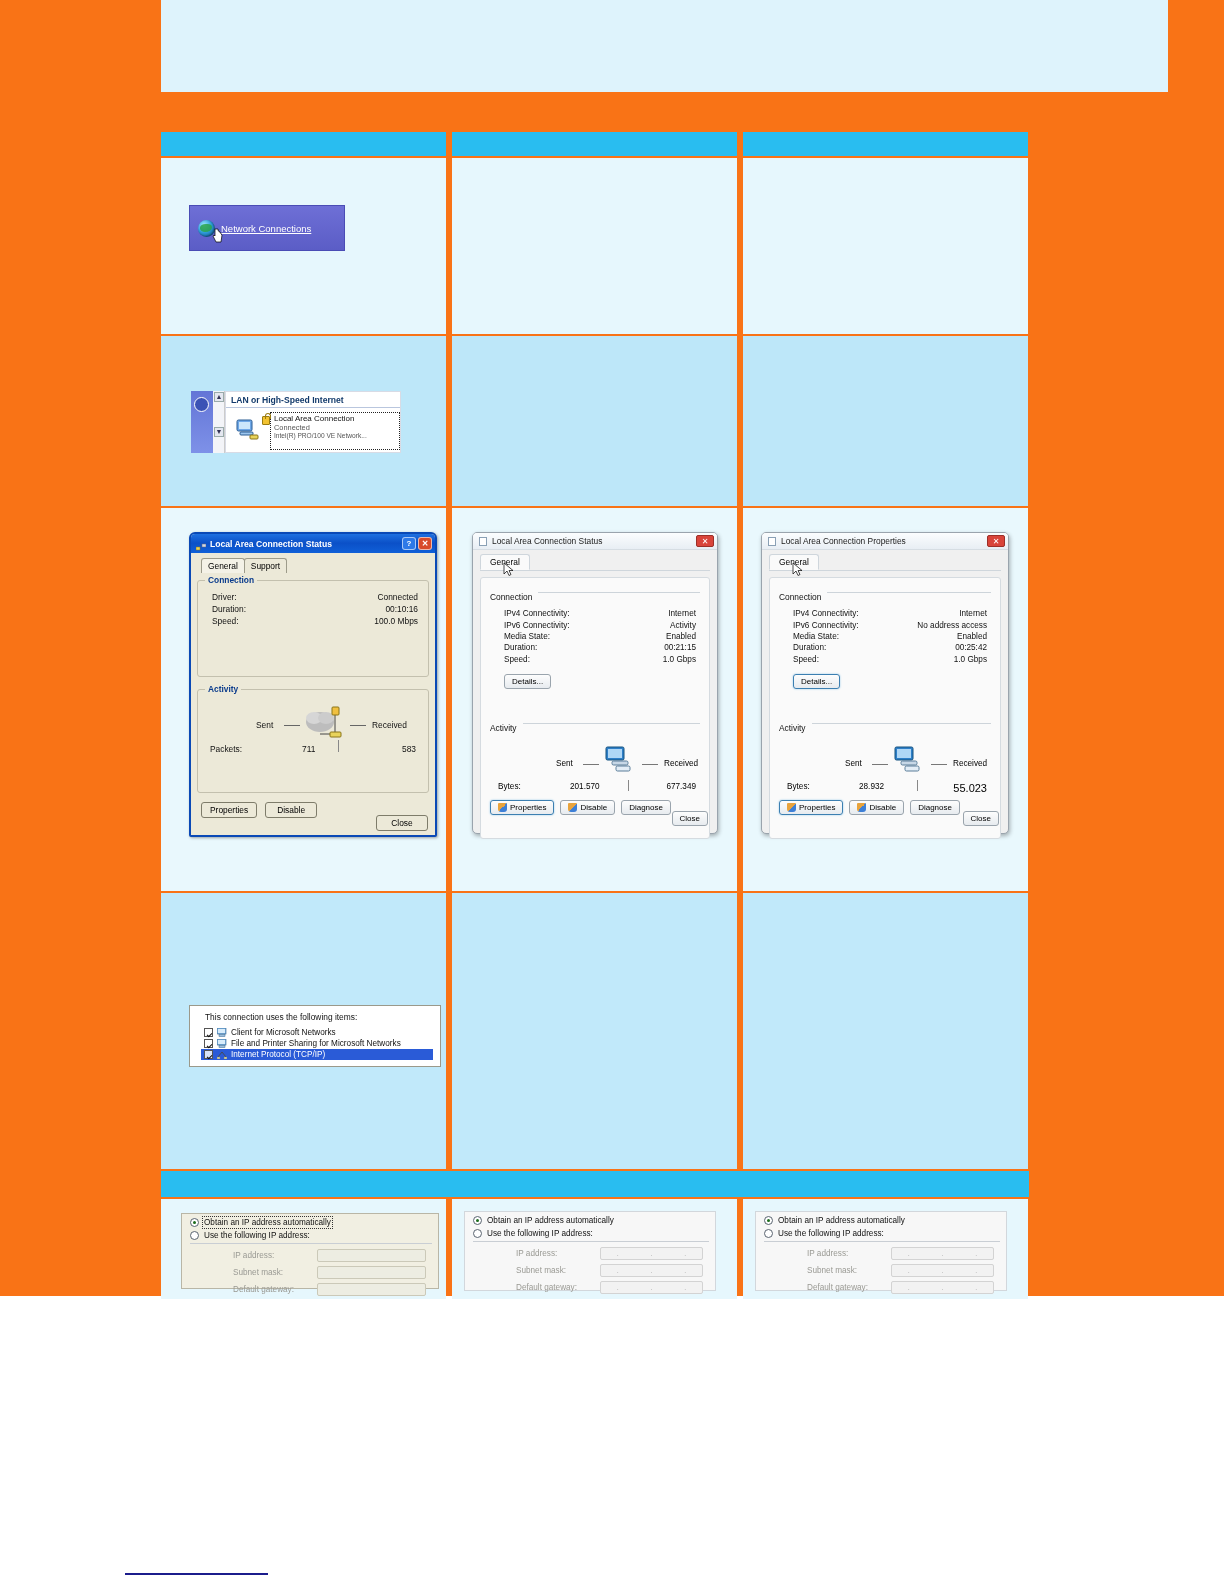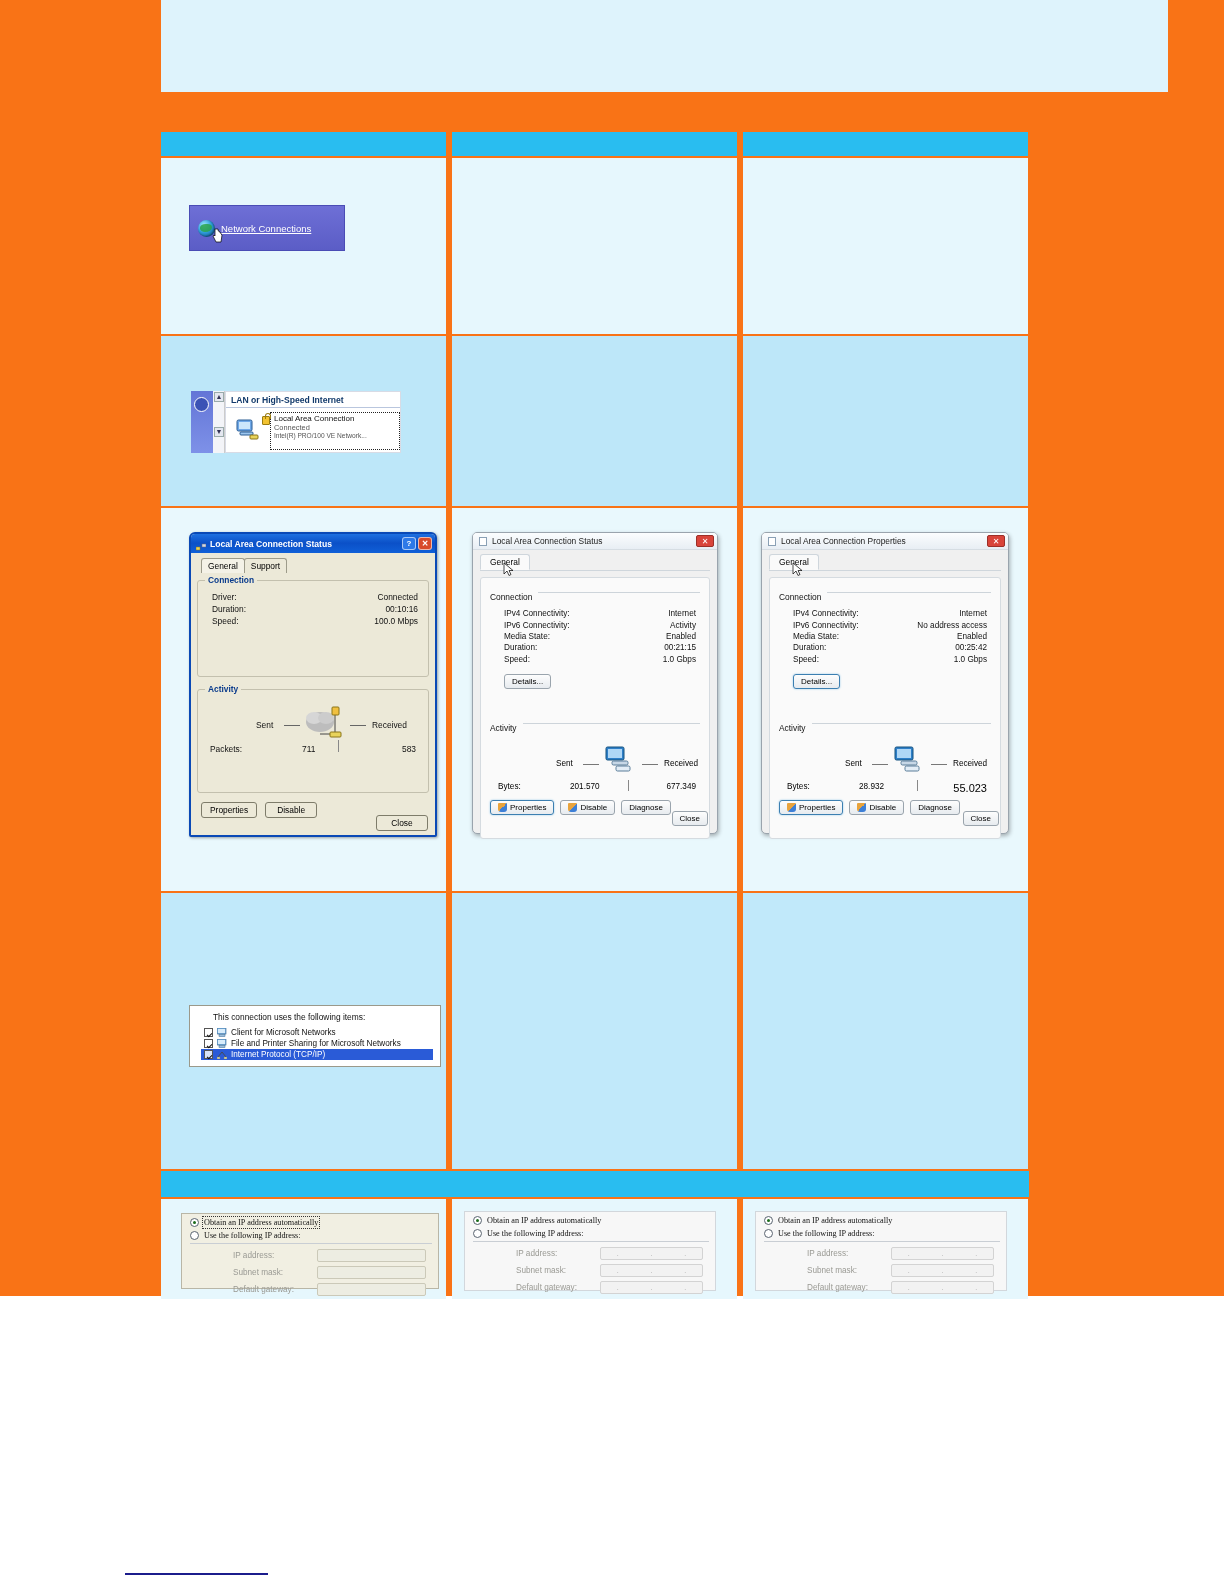--- a/index.html
+++ b/index.html
@@ -226,21 +226,21 @@
     font-size:8px; padding:2px 7px; background:linear-gradient(to bottom,#FDFDFD,#E7EBEF);
     border:1px solid #9aa4ad; border-radius:3px; display:inline-flex; align-items:center; gap:3px;
   }
   .btn-v.focus{ border-color:#3C7FB1; box-shadow:0 0 2px #8cc4e8; }
   .shield{ width:9px;height:9px; background:linear-gradient(135deg,#e8a33d 50%,#3d7fd6 50%); border-radius:1px 1px 3px 3px;}
   .vrow{ display:flex; gap:6px; margin-top:9px;}
   .close-v{ position:absolute; right:9px; bottom:8px; }
 
   
   .lst{ position:absolute; background:#fff; }
-  .lst .hdr{ font-size:8.4px; color:#111; padding:6px 0 5px 23px; }
+  .lst .hdr{ font-size:8.4px; color:#111; padding:6px 0 5px 15px; }
   .lst .box{ border:1px solid #9aa4ad; margin:0 7px; background:#fff; overflow:hidden;}
   .li{ display:flex; align-items:center; gap:4px; padding:1px 3px; font-size:8.2px; color:#111; white-space:nowrap;}
   .li.sel{ background:#2A5BD7; color:#fff; }
   .li.sel .chk{ background:#d9e4f7; }
   .chk{
     width:9px;height:9px;border:1px solid #555;background:#fff;position:relative;flex:0 0 auto;
   }
   .chk:after{
     content:""; position:absolute; left:1.5px; top:3.5px; width:4px; height:2px;
     border-left:1.6px solid #111; border-bottom:1.6px solid #111;
@@ -257,21 +257,21 @@
   }
 
   
   .ipp{ position:absolute; background:#F6F6F2; border:1px solid #cfd4d9; }
   .ipp.xp{ left:20px; top:14px; width:258px; height:76px; background:#F1EFE2; border:1px solid #b9b6a6;}
   .ipp.v { left:12px; top:12px; width:252px; height:80px; background:#F7F7F7; border:1px solid #d2d7dc;}
   .ipp.w7{ left:12px; top:12px; width:252px; height:80px; background:#F7F7F7; border:1px solid #d2d7dc;}
 
   .radio{ width:9px;height:9px;border-radius:50%;border:1px solid #5a6470;background:#fff;position:relative;flex:0 0 auto;}
   .radio.on:after{content:"";position:absolute;left:2px;top:2px;width:3px;height:3px;border-radius:50%;background:#1b6b1b;}
-  .rrow{ display:flex; align-items:center; gap:5px; font-size:8.2px; color:#111; padding:4px 0 0 8px;font-family:Liberation Serif, serif;}
+  .rrow{ display:flex; align-items:center; gap:5px; font-size:8.2px; color:#111; padding:4px 0 0 8px;}
   .rrow .dotted{ outline:1px dotted #333; outline-offset:1px; }
   .fr{ position:relative; margin:3px 6px 0 8px; border-top:1px solid #c9ced4; padding-top:3px;}
   .ipline{ display:flex; align-items:center; font-size:8.2px; color:#9a9a94; padding:2px 0 2px 4px;}
   .ipline .lab{ width:84px;margin-left:39px; }
   .ipbox{
     flex:1; height:13px; background:#EDEDE2; border:1px solid #cbc9b8; border-radius:2px;
     display:flex; align-items:center; justify-content:space-around; margin-right:6px;
   }
   .ipbox.v7{ background:#F2F2F2; border:1px solid #d3d3d3; }
   .ipbox span{ font-size:7px; color:#aaa; }

